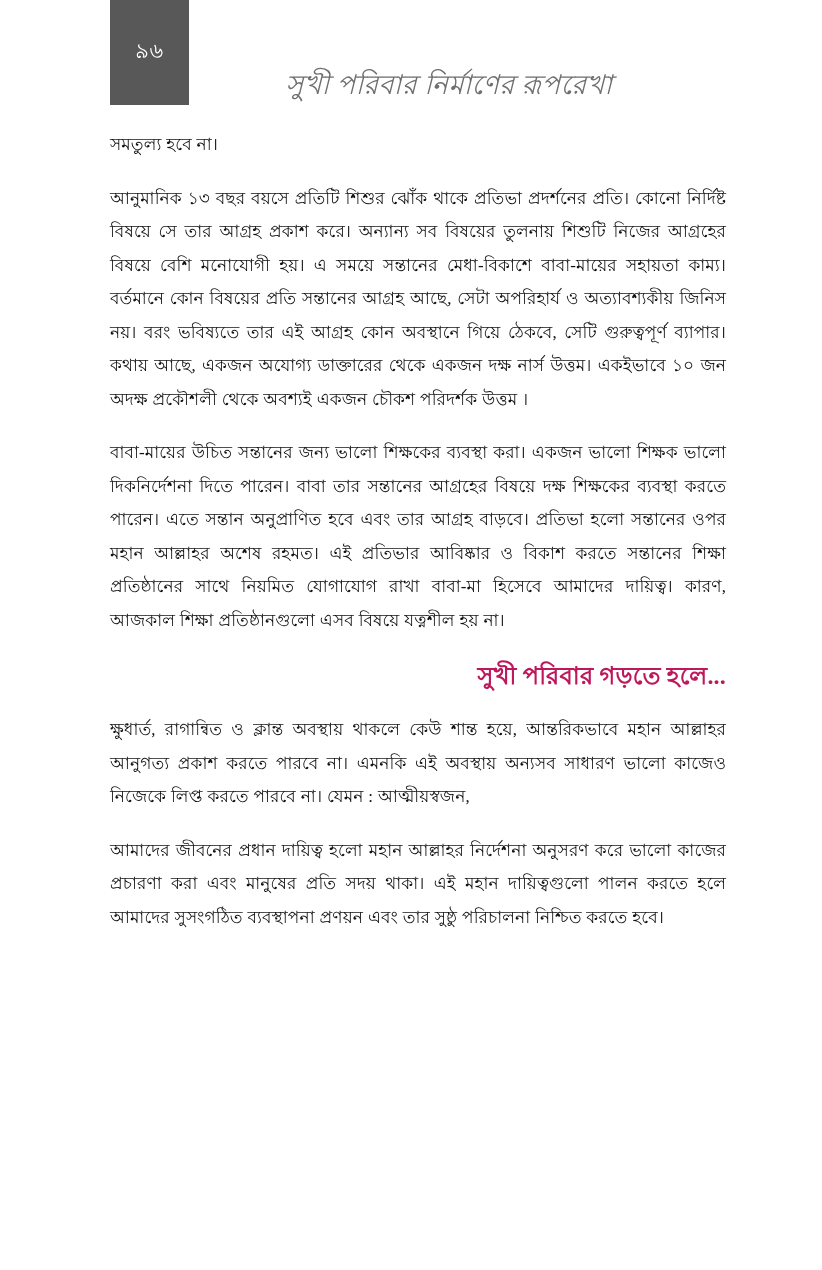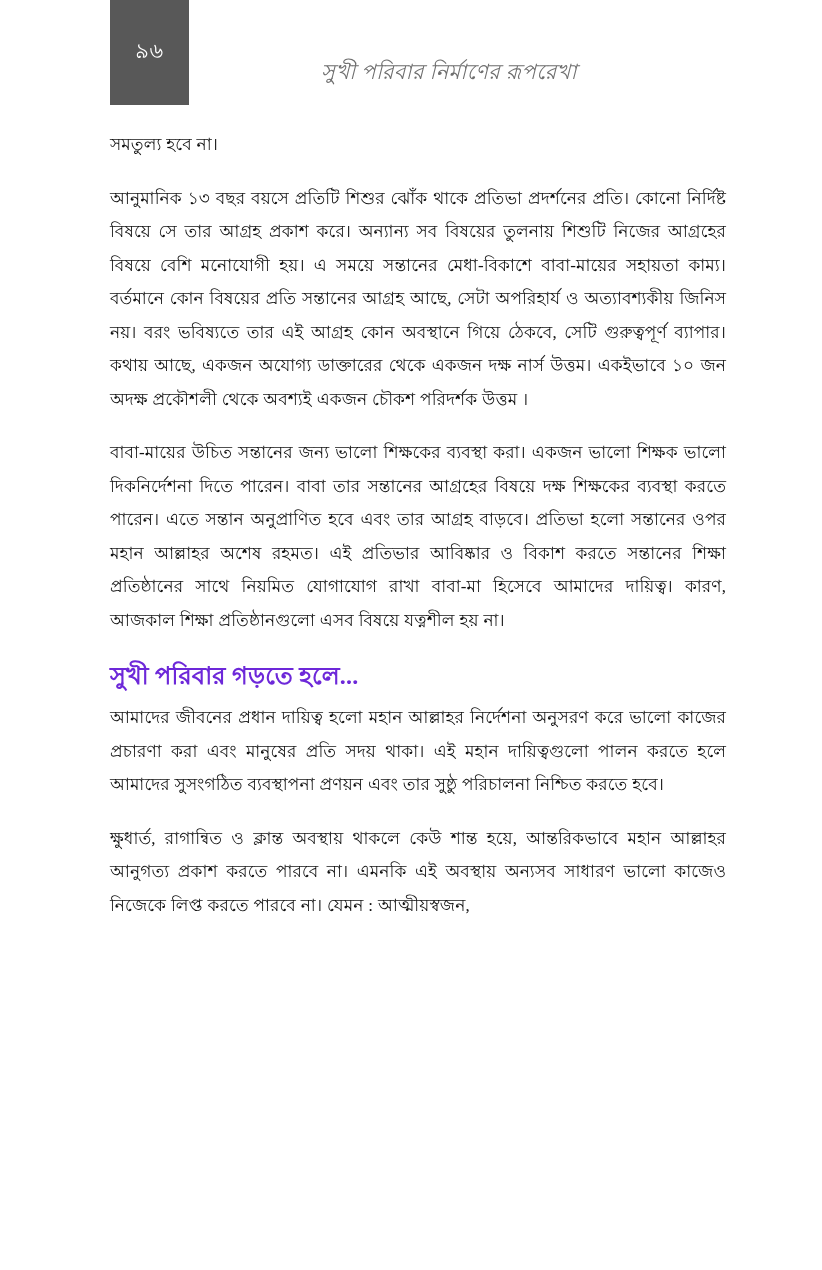--- a/index.html
+++ b/index.html
@@ -46,31 +46,31 @@
     box-sizing: border-box;
     color: #ffffff;
     font-size: 21px;
     line-height: 1;
     letter-spacing: 0.5px;
     font-family: "Liberation Serif", "DejaVu Serif", serif;
   }
   #header-title {
     position: absolute;
     left: 189px;
-    top: 0;
+    top: 16px;
     width: 520px;
     height: 105px;
     display: flex;
     align-items: flex-end;
     justify-content: center;
     padding-bottom: 20px;
     box-sizing: border-box;
     color: #6e6e6e;
     font-style: italic;
-    font-size: 21px;
+    font-size: 27px;
     line-height: 1.2;
     letter-spacing: 0.4px;
     white-space: nowrap;
   }
 
   
   #content {
     position: absolute;
     left: 110px;
     top: 128px;
@@ -83,26 +83,26 @@
     font-size: 17px;
     line-height: 33.5px;
     color: #111111;
     letter-spacing: 0.1px;
     word-spacing: 0.5px;
   }
   p.para.last-line-loose {
     text-align-last: left;
   }
   h2.section-heading {
-    margin: 22px 0 8px 0;
-    text-align: left;
+    margin: 22px 0 20px 0;
+    text-align: right;
     font-size: 24px;
     line-height: 34px;
     font-weight: bold;
-    color: #6d28d9;
+    color: #be185d;
     letter-spacing: 0.2px;
   }
 </style>
 </head>
 <body>
 
 <div id="page">
 
   <div id="header">
     <div id="folio-box"></div>
@@ -114,18 +114,18 @@
 
     <p class="para last-line-loose">সমতুল্য হবে না।</p>
 
     <p class="para last-line-loose">আনুমানিক ১৩ বছর বয়সে প্রতিটি শিশুর ঝোঁক থাকে প্রতিভা প্রদর্শনের প্রতি। কোনো নির্দিষ্ট বিষয়ে সে তার আগ্রহ প্রকাশ করে। অন্যান্য সব বিষয়ের তুলনায় শিশুটি নিজের আগ্রহের বিষয়ে বেশি মনোযোগী হয়। এ সময়ে সন্তানের মেধা-বিকাশে বাবা-মায়ের সহায়তা কাম্য। বর্তমানে কোন বিষয়ের প্রতি সন্তানের আগ্রহ আছে, সেটা অপরিহার্য ও অত্যাবশ্যকীয় জিনিস নয়। বরং ভবিষ্যতে তার এই আগ্রহ কোন অবস্থানে গিয়ে ঠেকবে, সেটি গুরুত্বপূর্ণ ব্যাপার। কথায় আছে, একজন অযোগ্য ডাক্তারের থেকে একজন দক্ষ নার্স উত্তম। একইভাবে ১০ জন অদক্ষ প্রকৌশলী থেকে অবশ্যই একজন চৌকশ পরিদর্শক উত্তম ।</p>
 
 
     <p class="para last-line-loose">বাবা-মায়ের উচিত সন্তানের জন্য ভালো শিক্ষকের ব্যবস্থা করা। একজন ভালো শিক্ষক ভালো দিকনির্দেশনা দিতে পারেন। বাবা তার সন্তানের আগ্রহের বিষয়ে দক্ষ শিক্ষকের ব্যবস্থা করতে পারেন। এতে সন্তান অনুপ্রাণিত হবে এবং তার আগ্রহ বাড়বে। প্রতিভা হলো সন্তানের ওপর মহান আল্লাহর অশেষ রহমত। এই প্রতিভার আবিষ্কার ও বিকাশ করতে সন্তানের শিক্ষা প্রতিষ্ঠানের সাথে নিয়মিত যোগাযোগ রাখা বাবা-মা হিসেবে আমাদের দায়িত্ব। কারণ, আজকাল শিক্ষা প্রতিষ্ঠানগুলো এসব বিষয়ে যত্নশীল হয় না।</p>
 
     <h2 class="section-heading">সুখী পরিবার গড়তে হলে...</h2>
 
+    <p class="para last-line-loose">ক্ষুধার্ত, রাগান্বিত ও ক্লান্ত অবস্থায় থাকলে কেউ শান্ত হয়ে, আন্তরিকভাবে মহান আল্লাহর আনুগত্য প্রকাশ করতে পারবে না। এমনকি এই অবস্থায় অন্যসব সাধারণ ভালো কাজেও নিজেকে লিপ্ত করতে পারবে না। যেমন : আত্মীয়স্বজন,</p>
+
     <p class="para last-line-loose">আমাদের জীবনের প্রধান দায়িত্ব হলো মহান আল্লাহর নির্দেশনা অনুসরণ করে ভালো কাজের প্রচারণা করা এবং মানুষের প্রতি সদয় থাকা। এই মহান দায়িত্বগুলো পালন করতে হলে আমাদের সুসংগঠিত ব্যবস্থাপনা প্রণয়ন এবং তার সুষ্ঠু পরিচালনা নিশ্চিত করতে হবে।</p>
-
-    <p class="para last-line-loose">ক্ষুধার্ত, রাগান্বিত ও ক্লান্ত অবস্থায় থাকলে কেউ শান্ত হয়ে, আন্তরিকভাবে মহান আল্লাহর আনুগত্য প্রকাশ করতে পারবে না। এমনকি এই অবস্থায় অন্যসব সাধারণ ভালো কাজেও নিজেকে লিপ্ত করতে পারবে না। যেমন : আত্মীয়স্বজন,</p>
 
   </div>
 </div>
 
 </body></html>

